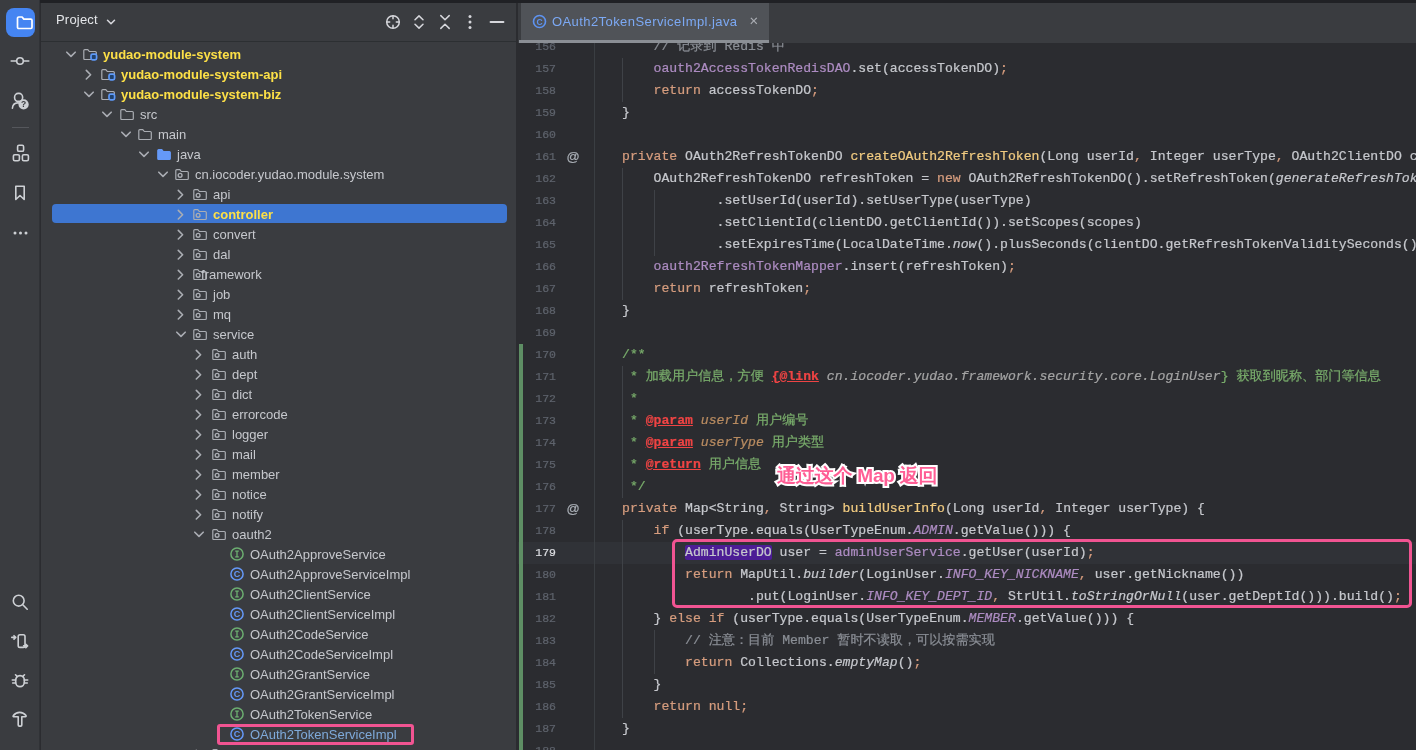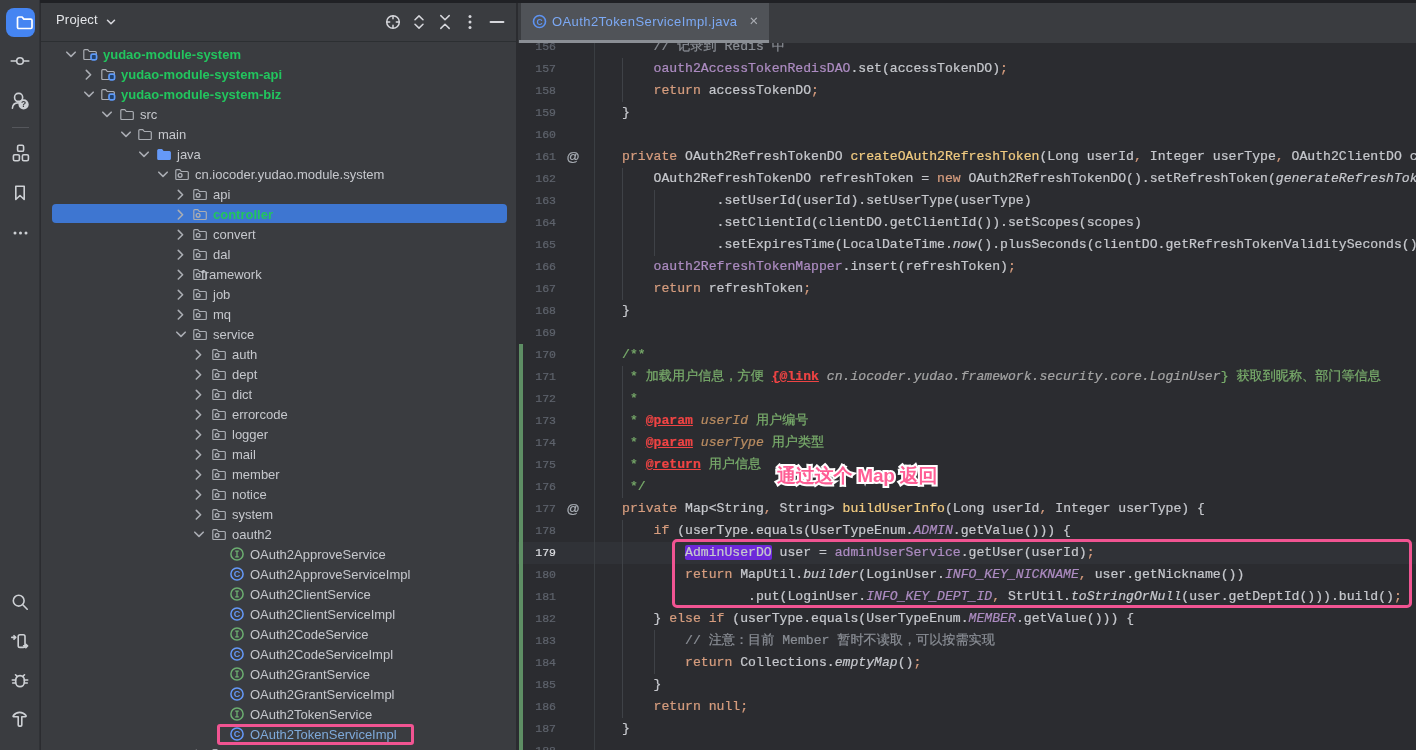--- a/index.html
+++ b/index.html
@@ -12,21 +12,21 @@
 .asep{position:absolute;left:12px;top:127px;width:17px;height:1px;background:#55575C}
 
 #panel{position:absolute;left:41px;top:0;width:475px;height:750px;background:#3A3C40;overflow:hidden}
 #phead{position:absolute;left:0;top:0;width:100%;height:42px;border-bottom:1px solid #2C2F32}
 #phead .t{position:absolute;left:15px;top:12px;font-size:13px;font-weight:400;color:#E4E6E9;letter-spacing:.2px}
 #phead svg{position:absolute}
 .row{position:absolute;left:0;width:100%;height:20px;font-size:13px;color:#C6C8CD}
 .row .lbl{position:absolute;top:2.5px;white-space:nowrap}
 .row svg{position:absolute}
 .rsel{position:absolute;left:11px;top:0;width:455px;height:19px;background:#3E76D1;border-radius:4px}
-.bold{font-weight:700;color:#22c55e}
+.bold{font-weight:700;color:#fde047}
 .blue{color:#7FAADA}
 #tpink{position:absolute;left:176px;top:724px;width:197px;height:20.5px;border:3px solid #F15492;border-radius:3px}
 
 #editor{position:absolute;left:518px;top:0;width:898px;height:750px;background:#2B2C30}
 #topline{position:absolute;left:40px;top:0;width:1376px;height:2.5px;background:#202125}
 #tabbar{position:absolute;left:0;top:2px;width:898px;height:41px;background:#3A3C40}
 #tab{position:absolute;left:3px;top:1px;width:248px;height:37px;background:#505358}
 #tabu{position:absolute;left:1px;top:38px;width:250px;height:3px;background:#8B8F95}
 #tab .tl{position:absolute;left:31px;top:10.5px;font-size:13px;color:#7CA9F4;white-space:nowrap;letter-spacing:0.42px}
 #tab svg{position:absolute}
@@ -36,21 +36,21 @@
 #code{position:absolute;left:0;top:-7.5px;width:898px}
 .cl{position:relative;height:22px;white-space:pre;font:13.13px/22px "Liberation Mono",monospace;color:#C6C8CD;padding-left:72.5px;-webkit-text-stroke:0.22px currentColor}
 .cl .n{position:absolute;left:0;top:0;width:38px;text-align:right;color:#5E636C;font:11.5px/22px "Liberation Mono",monospace}
 .cl .g{position:absolute;left:44px;top:0;width:22px;text-align:center;color:#AAAFB6;font:13px/22px "Liberation Sans",sans-serif}
 .cur{background:#303237}
 .cur .n{color:#DCDEE2}
 .k{color:#D69D7E}.m{color:#F1CB80}.f{color:#AD8CC2}.c{color:#8A8E95}
 .d{color:#79AD6B}.dt{color:#ef4444;font-weight:700;text-decoration:underline}
 .dv{color:#B98C61;font-style:italic}.di{color:#a3a3a3;font-style:italic}
 .s{color:#D69D7E}.it{font-style:italic}.ci{color:#AD8CC2;font-style:italic}
-.hlid{background:#6d28d9;border-radius:2px}
+.hlid{background:#4c1d95;border-radius:2px}
 #gline{position:absolute;left:76px;top:43px;width:1px;height:707px;background:#3A3E42}
 .ig{position:absolute;width:1px;background:#3F4247}
 #vcs{position:absolute;left:1px;top:344px;width:4px;height:406px;background:#5E8E64}
 #epink{position:absolute;left:153.5px;top:538.5px;width:740px;height:69px;border:3px solid #F15492;border-radius:5px}
 
 #anno{position:absolute;left:259px;top:463px;font:700 19px "Liberation Sans",sans-serif;letter-spacing:-0.2px;white-space:nowrap}
 #anno .o{position:absolute;left:0;top:0;-webkit-text-stroke:4px #FFFFFF}
 #anno .i{position:relative;color:#FF5E95}
 </style></head>
 <body>
@@ -356,21 +356,21 @@
         <span class="lbl" style="left:191px">notice</span>
       </div>
 <div class="row" style="top:504px">
         <svg width="12" height="12" viewBox="0 0 12 12" fill="none" style="left:152.3px;top:4.5px">
           <path d="M3.3 1.4L7.6 5.7 3.3 10" stroke="#AAADB3" stroke-width="1.6" stroke-linecap="round" stroke-linejoin="round" fill="none"></path>
         </svg>
         <svg width="16" height="16" viewBox="0 0 16 16" fill="none" style="left:170px;top:2px">
           <path d="M1.8 4.6c0-.6.4-1 1-1h3l1.5 1.9h6c.6 0 1 .4 1 1v6c0 .6-.4 1-1 1H2.8c-.6 0-1-.4-1-1V4.6z" stroke="#AAADB3" stroke-width="1.2" stroke-linejoin="round" fill="none"></path>
           <circle cx="6.1" cy="9.3" r="1.9" stroke="#AAADB3" stroke-width="1.4" fill="none"></circle>
         </svg>
-        <span class="lbl" style="left:191px">system</span>
+        <span class="lbl" style="left:191px">notify</span>
       </div>
 <div class="row" style="top:524px">
         <svg width="12" height="12" viewBox="0 0 12 12" fill="none" style="left:152.3px;top:4.5px">
           <path d="M1.8 3.2L6 7.4l4.2-4.2" stroke="#AAADB3" stroke-width="1.6" stroke-linecap="round" stroke-linejoin="round" fill="none"></path>
         </svg>
         <svg width="16" height="16" viewBox="0 0 16 16" fill="none" style="left:170px;top:2px">
           <path d="M1.8 4.6c0-.6.4-1 1-1h3l1.5 1.9h6c.6 0 1 .4 1 1v6c0 .6-.4 1-1 1H2.8c-.6 0-1-.4-1-1V4.6z" stroke="#AAADB3" stroke-width="1.2" stroke-linejoin="round" fill="none"></path>
           <circle cx="6.1" cy="9.3" r="1.9" stroke="#AAADB3" stroke-width="1.4" fill="none"></circle>
         </svg>
         <span class="lbl" style="left:191px">oauth2</span>

